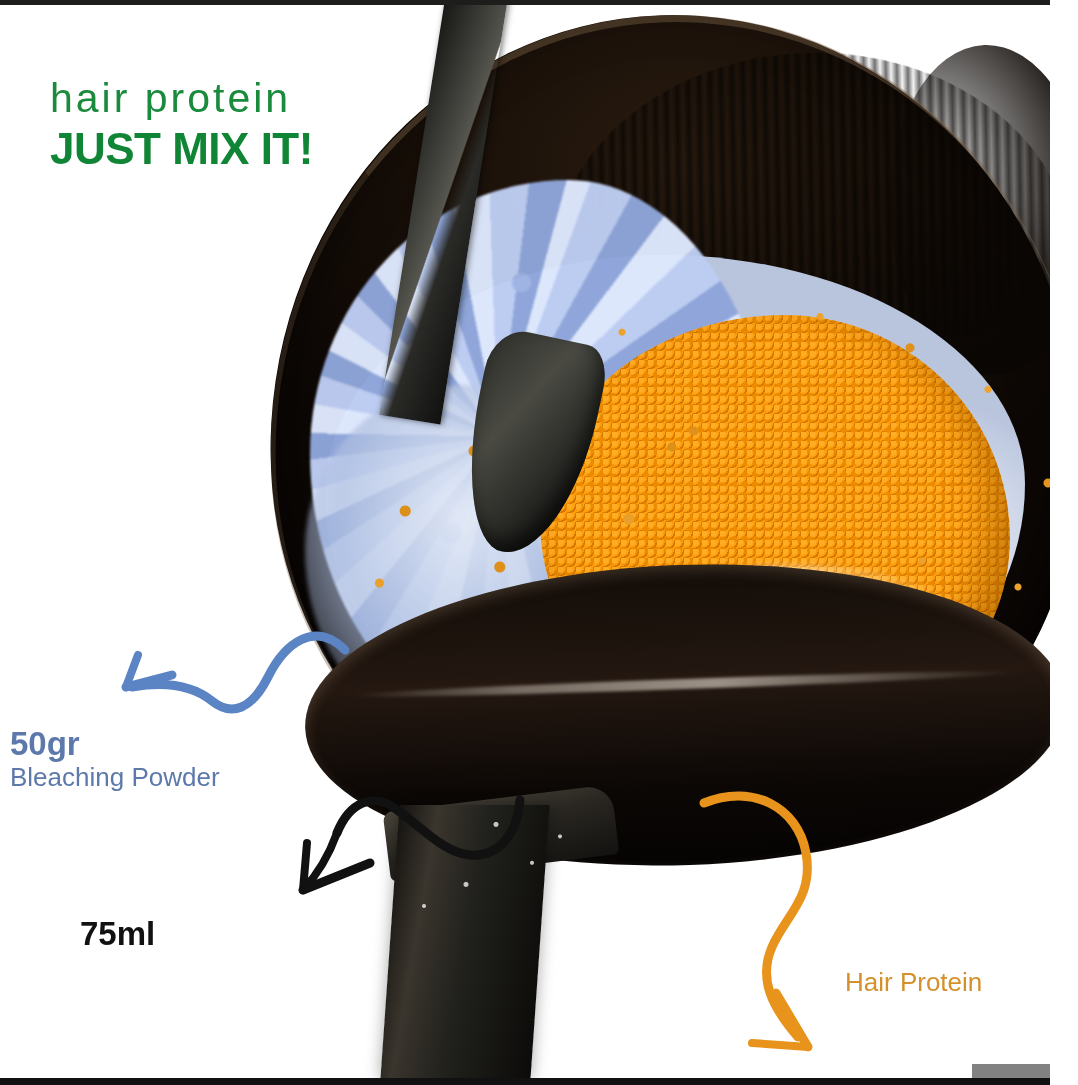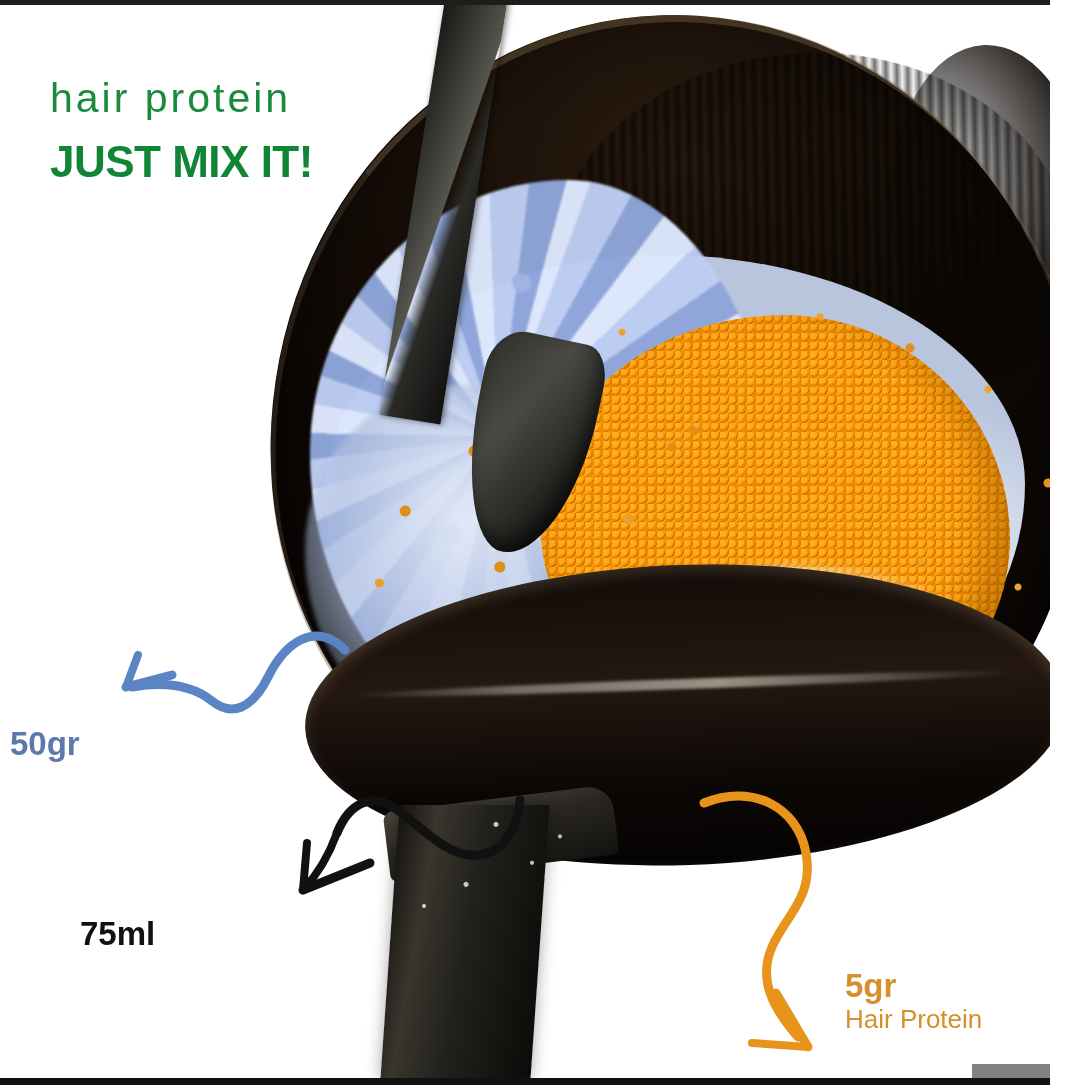--- a/index.html
+++ b/index.html
@@ -221,21 +221,21 @@
   }
 
   
   .headline{position:absolute;left:50px;top:78px;line-height:1;}
   .headline .l1{
     display:block;font-size:41px;letter-spacing:3px;font-weight:400;
     color:#1a8a3c;
   }
   .headline .l2{
     display:block;font-size:44px;font-weight:bold;letter-spacing:-.5px;
-    color:#118536;margin-top:21px;
+    color:#118536;margin-top:8px;
   }
 
   
   .callout{position:absolute;line-height:1.12;}
   .callout .amt{display:block;font-size:33px;font-weight:bold;}
   .callout .nm{display:block;font-size:26px;font-weight:400;}
 
   .callout-blue{left:10px;top:726px;width:300px;color:#5d79ab;}
   .callout-black{left:80px;top:916px;width:300px;color:#111111;}
   .callout-orange{left:845px;top:968px;width:230px;color:#d3902b;}
@@ -290,28 +290,28 @@
   </svg>
 
   <svg class="arrow" style="left:690px;top:785px;width:200px;height:270px" viewBox="0 0 200 270">
     <path d="M14,18 C62,-2 108,22 116,68 C124,112 96,130 82,162 C68,194 82,222 108,252" fill="none" stroke="#E8941C" stroke-width="9" stroke-linecap="round"></path>
     <path d="M118,262 L86,208" fill="none" stroke="#E8941C" stroke-width="9" stroke-linecap="round"></path>
     <path d="M118,262 L62,258" fill="none" stroke="#E8941C" stroke-width="8" stroke-linecap="round"></path>
   </svg>
 
   <div class="callout callout-blue">
     <span class="amt">50gr</span>
+    <span class="nm">Bleaching Powder</span>
   </div>
 
   <div class="callout callout-black">
     <span class="amt">75ml</span>
   </div>
 
   <div class="callout callout-orange">
-    <span class="amt">5gr</span>
     <span class="nm">Hair Protein</span>
   </div>
 
   <div class="bar-top"></div>
   <div class="bar-bottom"></div>
   <div class="bar-gray"></div>
 
 </div>
 
 </body></html>

